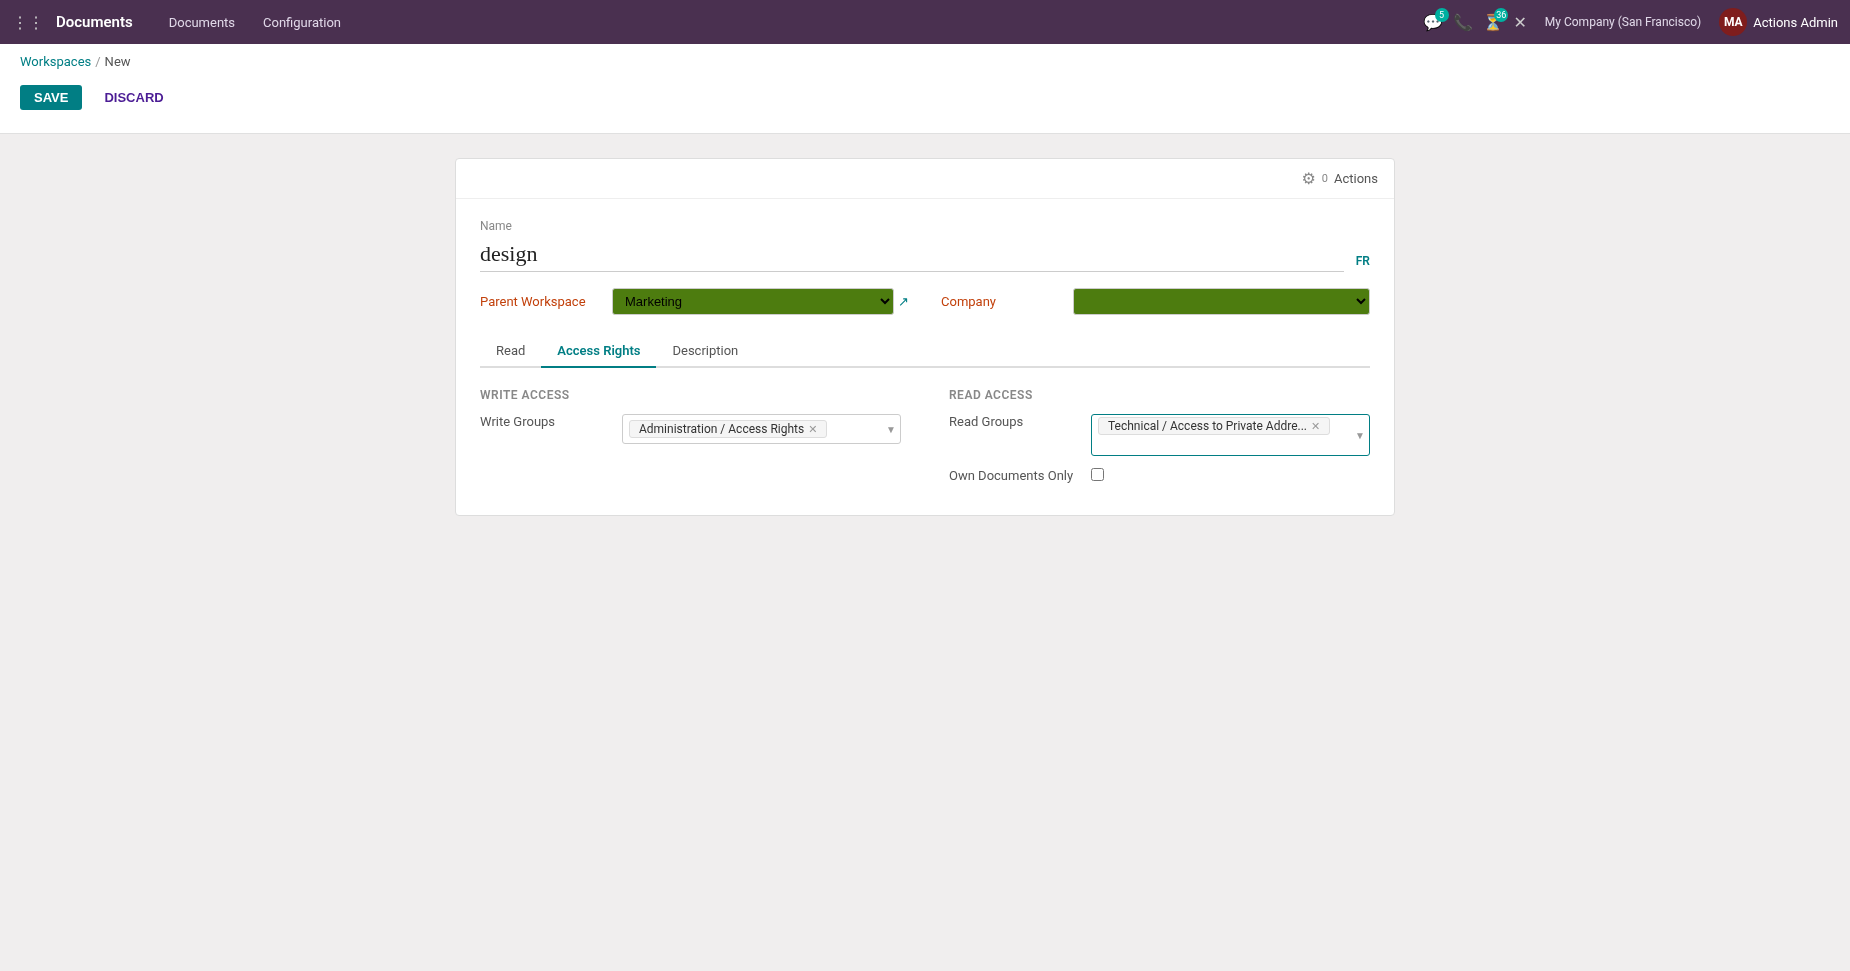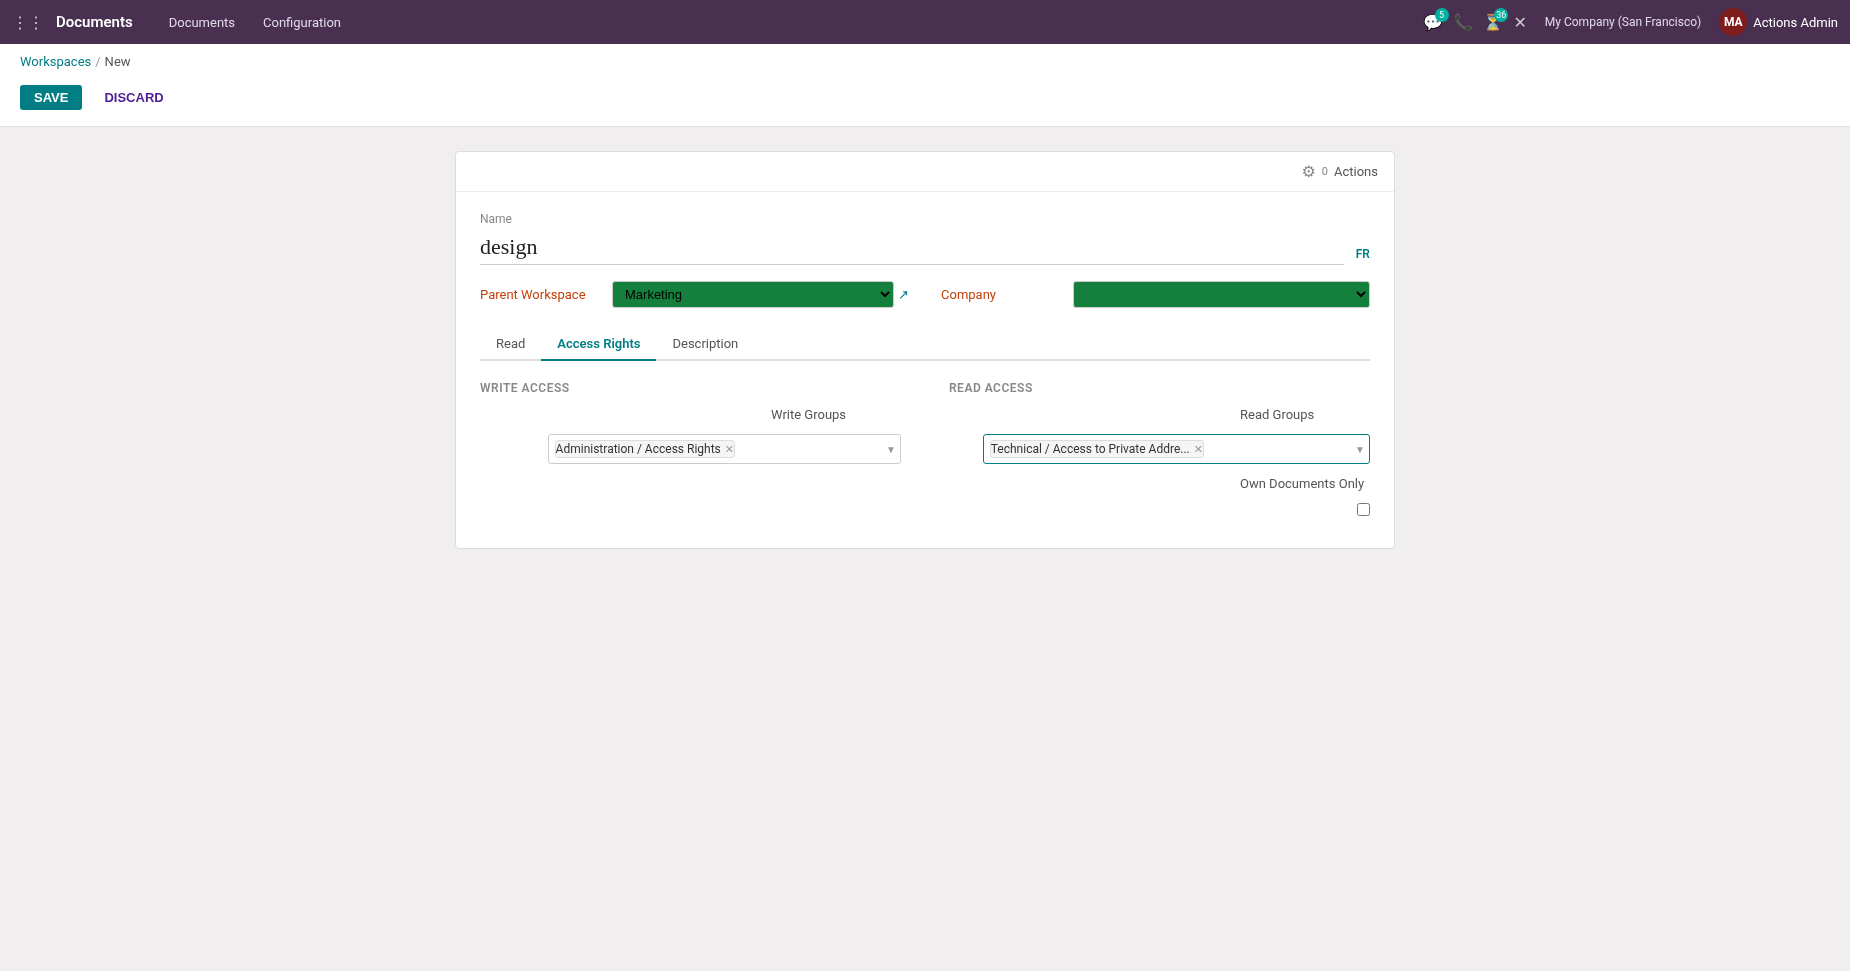--- a/index.html
+++ b/index.html
@@ -23,21 +23,21 @@
     .topbar-icons { display: flex; align-items: center; gap: 10px; }
     .topbar-icon-btn { position: relative; color: #ccc; cursor: pointer; font-size: 16px; display: flex; align-items: center; }
     .badge { background: #00b0a0; color: #fff; border-radius: 50%; font-size: 9px; min-width: 14px; height: 14px; display: flex; align-items: center; justify-content: center; position: absolute; top: -5px; right: -5px; padding: 0 2px; }
     .topbar-company { color: #e0d8e8; font-size: 12px; margin-left: 8px; }
     .topbar-user { display: flex; align-items: center; gap: 6px; color: #fff; font-size: 13px; cursor: pointer; margin-left: 8px; }
     .topbar-avatar { width: 28px; height: 28px; border-radius: 50%; background: #7f1d1d; display: flex; align-items: center; justify-content: center; font-size: 12px; font-weight: bold; color: #fff; }
 
     
     .breadcrumb-bar {
       background: #fff;
-      padding: 10px 20px 8px 20px;
+      padding: 10px 20px 15px 20px;
       border-bottom: 1px solid #e0e0e0;
     }
     .breadcrumb { font-size: 13px; color: #555; display: flex; align-items: center; gap: 4px; padding-bottom: 8px; }
     .breadcrumb-link { color: #017e84; cursor: pointer; text-decoration: none; }
     .breadcrumb-sep { color: #999; }
     .breadcrumb-current { color: #555; }
     .action-bar { display: flex; gap: 8px; padding: 8px 0; }
     .btn-save {
       background: #017e84;
       color: #fff;
@@ -106,21 +106,21 @@
     .two-col > div { flex: 1; }
     .field-inline { display: flex; align-items: center; gap: 12px; }
     .field-inline .field-label { min-width: 120px; color: #c2410c; font-size: 13px; margin-bottom: 0; }
     .field-select-wrapper { flex: 1; position: relative; display: flex; align-items: center; gap: 4px; }
     .field-select {
       border: 1px solid #ccc;
       border-radius: 3px;
       padding: 4px 8px;
       font-size: 13px;
       width: 100%;
-      background: #15803d;
+      background: #4d7c0f;
       cursor: pointer;
     }
     .ext-link-icon { color: #017e84; font-size: 13px; cursor: pointer; }
 
     
     .tabs { display: flex; gap: 0; border-bottom: 2px solid #ddd; margin-bottom: 20px; }
     .tab {
       padding: 8px 16px;
       font-size: 13px;
       color: #555;
@@ -128,42 +128,42 @@
       border-bottom: 2px solid transparent;
       margin-bottom: -2px;
     }
     .tab.active { color: #017e84; border-bottom: 2px solid #017e84; font-weight: 600; }
 
     
     .access-section { display: flex; gap: 48px; margin-top: 8px; }
     .access-col { flex: 1; }
     .access-section-label { font-size: 12px; font-weight: 600; color: #888; text-transform: uppercase; margin-bottom: 12px; letter-spacing: 0.5px; }
 
-    .field-row-inline { display: flex; align-items: flex-end; gap: 12px; margin-bottom: 12px; flex-direction: column; }
+    .field-row-inline { display: flex; align-items: flex-start; gap: 12px; margin-bottom: 12px; }
     .field-row-label { min-width: 130px; font-size: 13px; color: #555; }
 
     .tag-input-wrapper {
       flex: 1;
       border: 1px solid #ccc;
       border-radius: 3px;
       min-height: 30px;
       padding: 2px 6px;
       display: flex;
       align-items: center;
       flex-wrap: wrap;
       gap: 4px;
       position: relative;
       background: #fff;
     }
     .tag-input-wrapper.focused { border-color: #017e84; }
     .tag {
       background: #f5f5f5;
       border: 1px solid #ddd;
       border-radius: 3px;
-      padding: 1px 0;
+      padding: 1px 9px;
       font-size: 12px;
       display: flex;
       align-items: center;
       gap: 4px;
     }
     .tag-remove { cursor: pointer; color: #999; font-size: 11px; }
     .tag-input { border: none; outline: none; font-size: 12px; min-width: 40px; flex: 1; }
     .dropdown-arrow { color: #999; font-size: 10px; position: absolute; right: 4px; top: 50%; transform: translateY(-50%); }
 
     .checkbox-wrapper { display: flex; align-items: center; }

